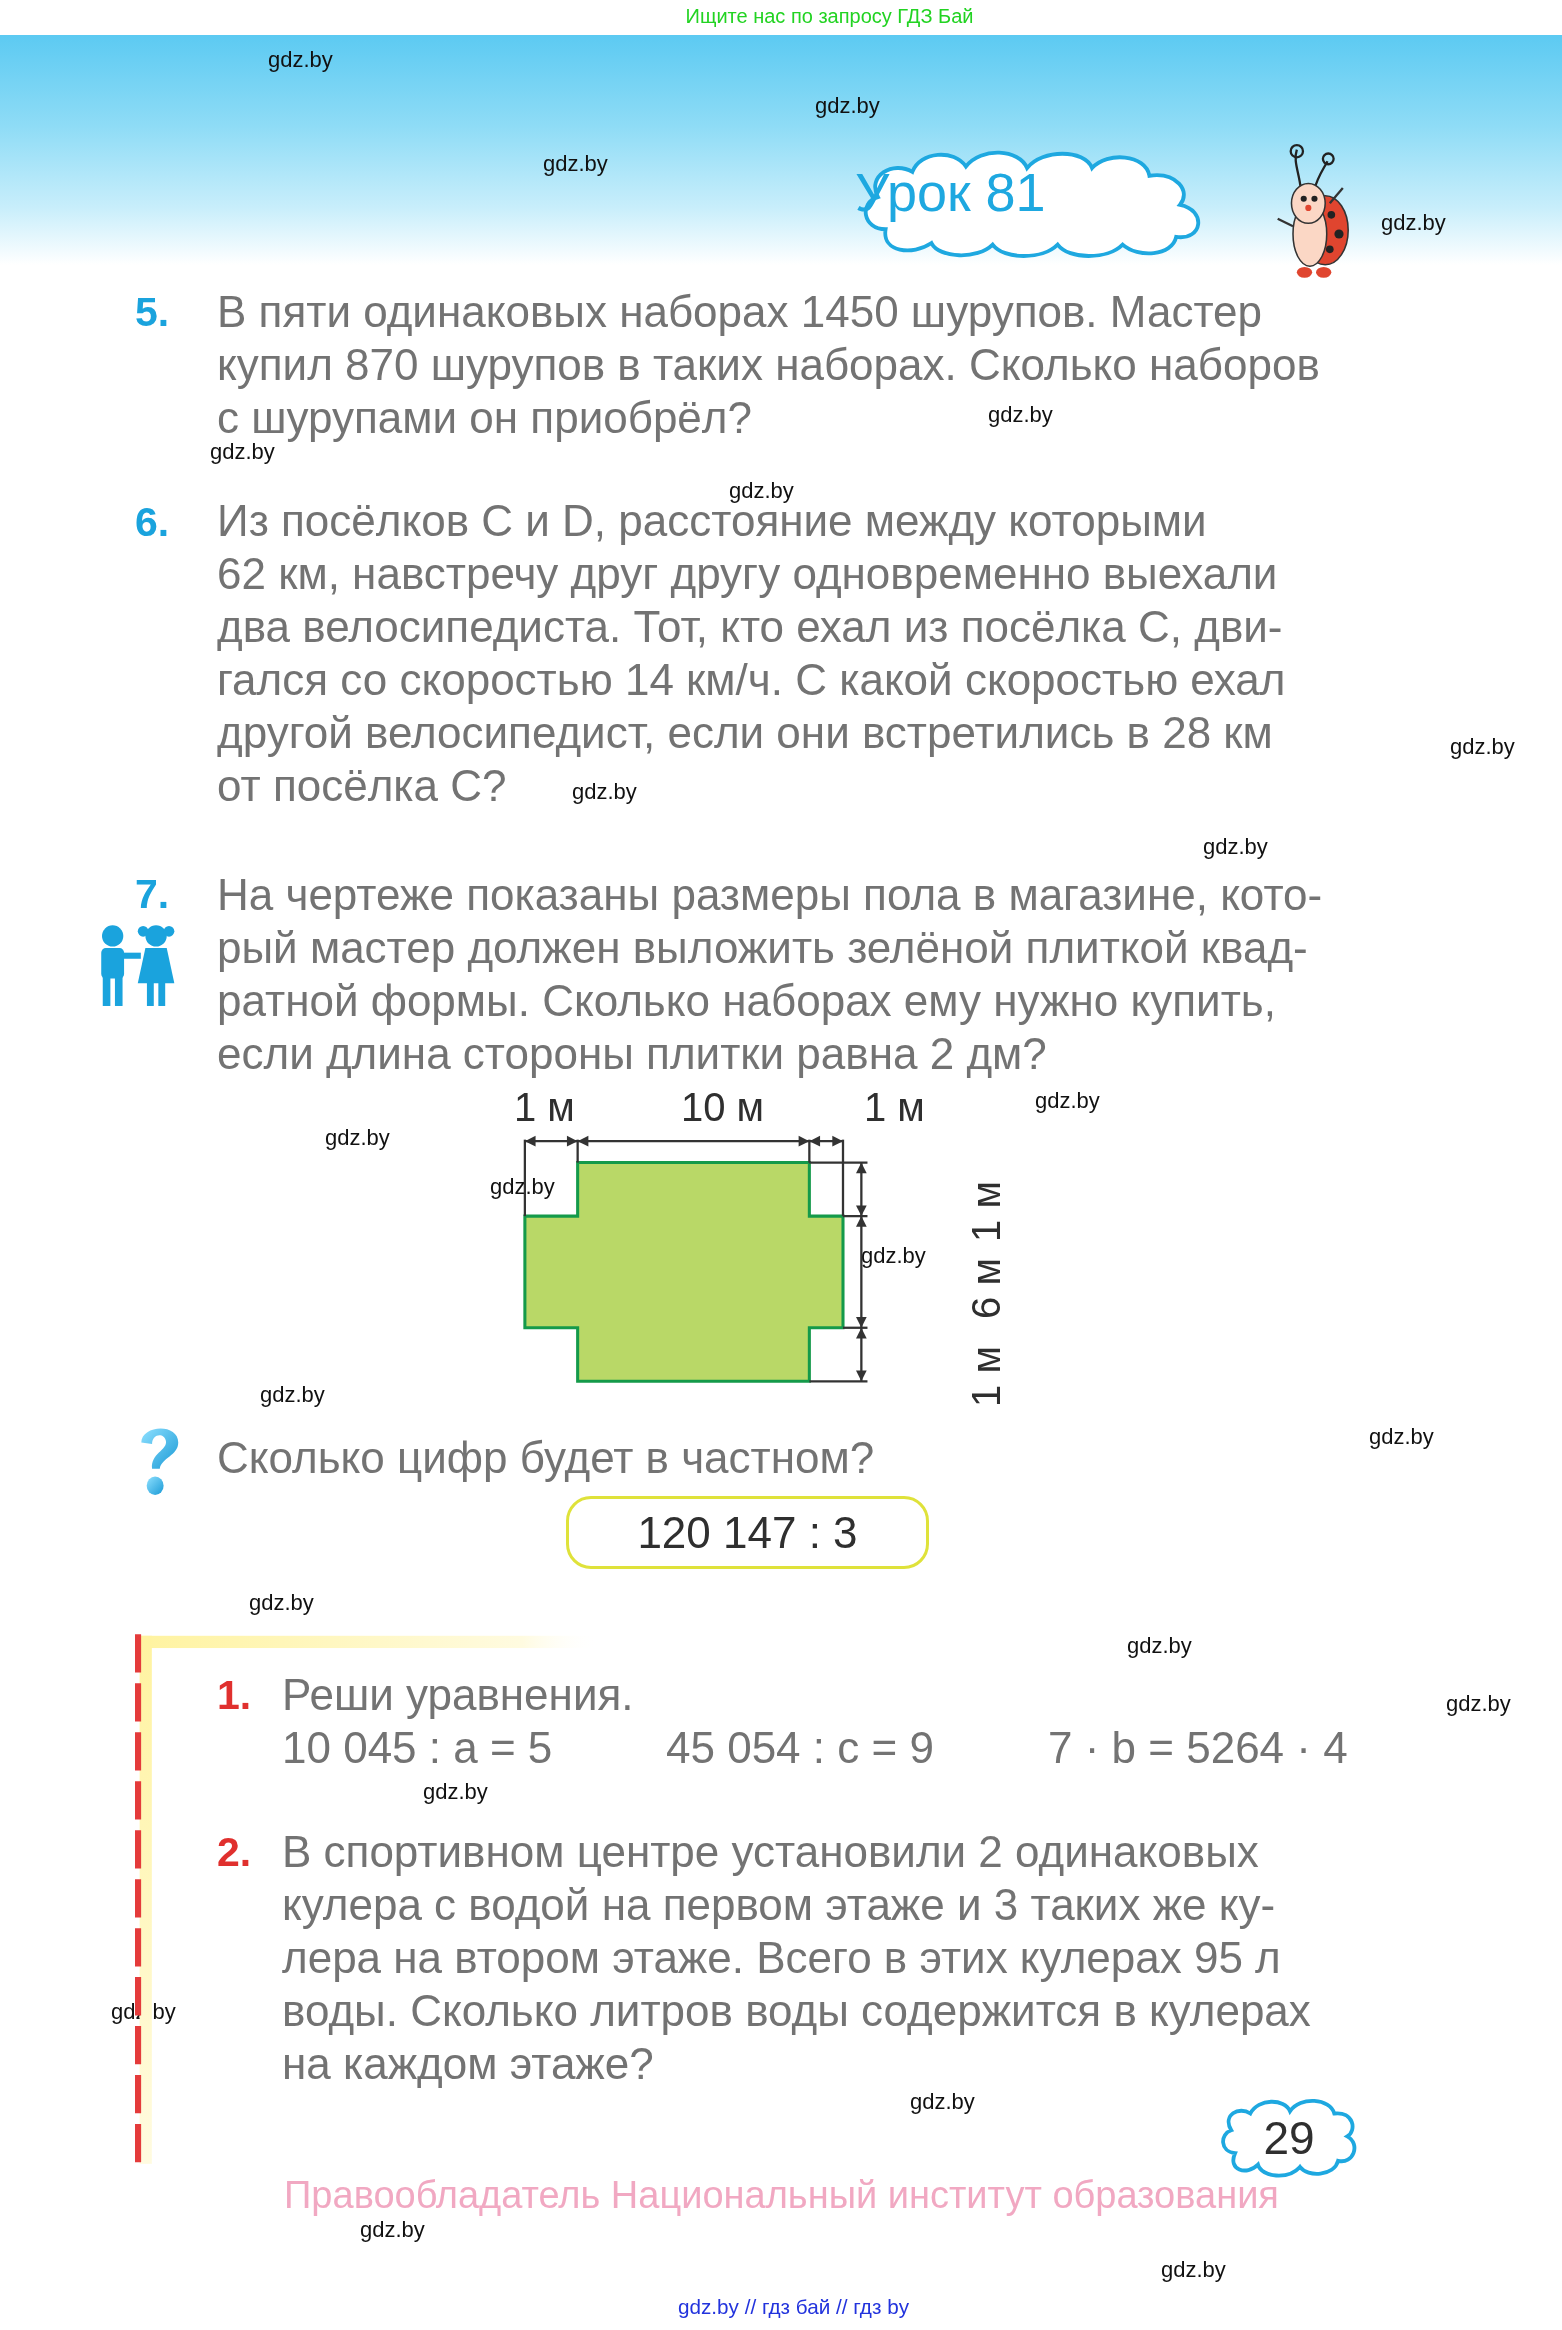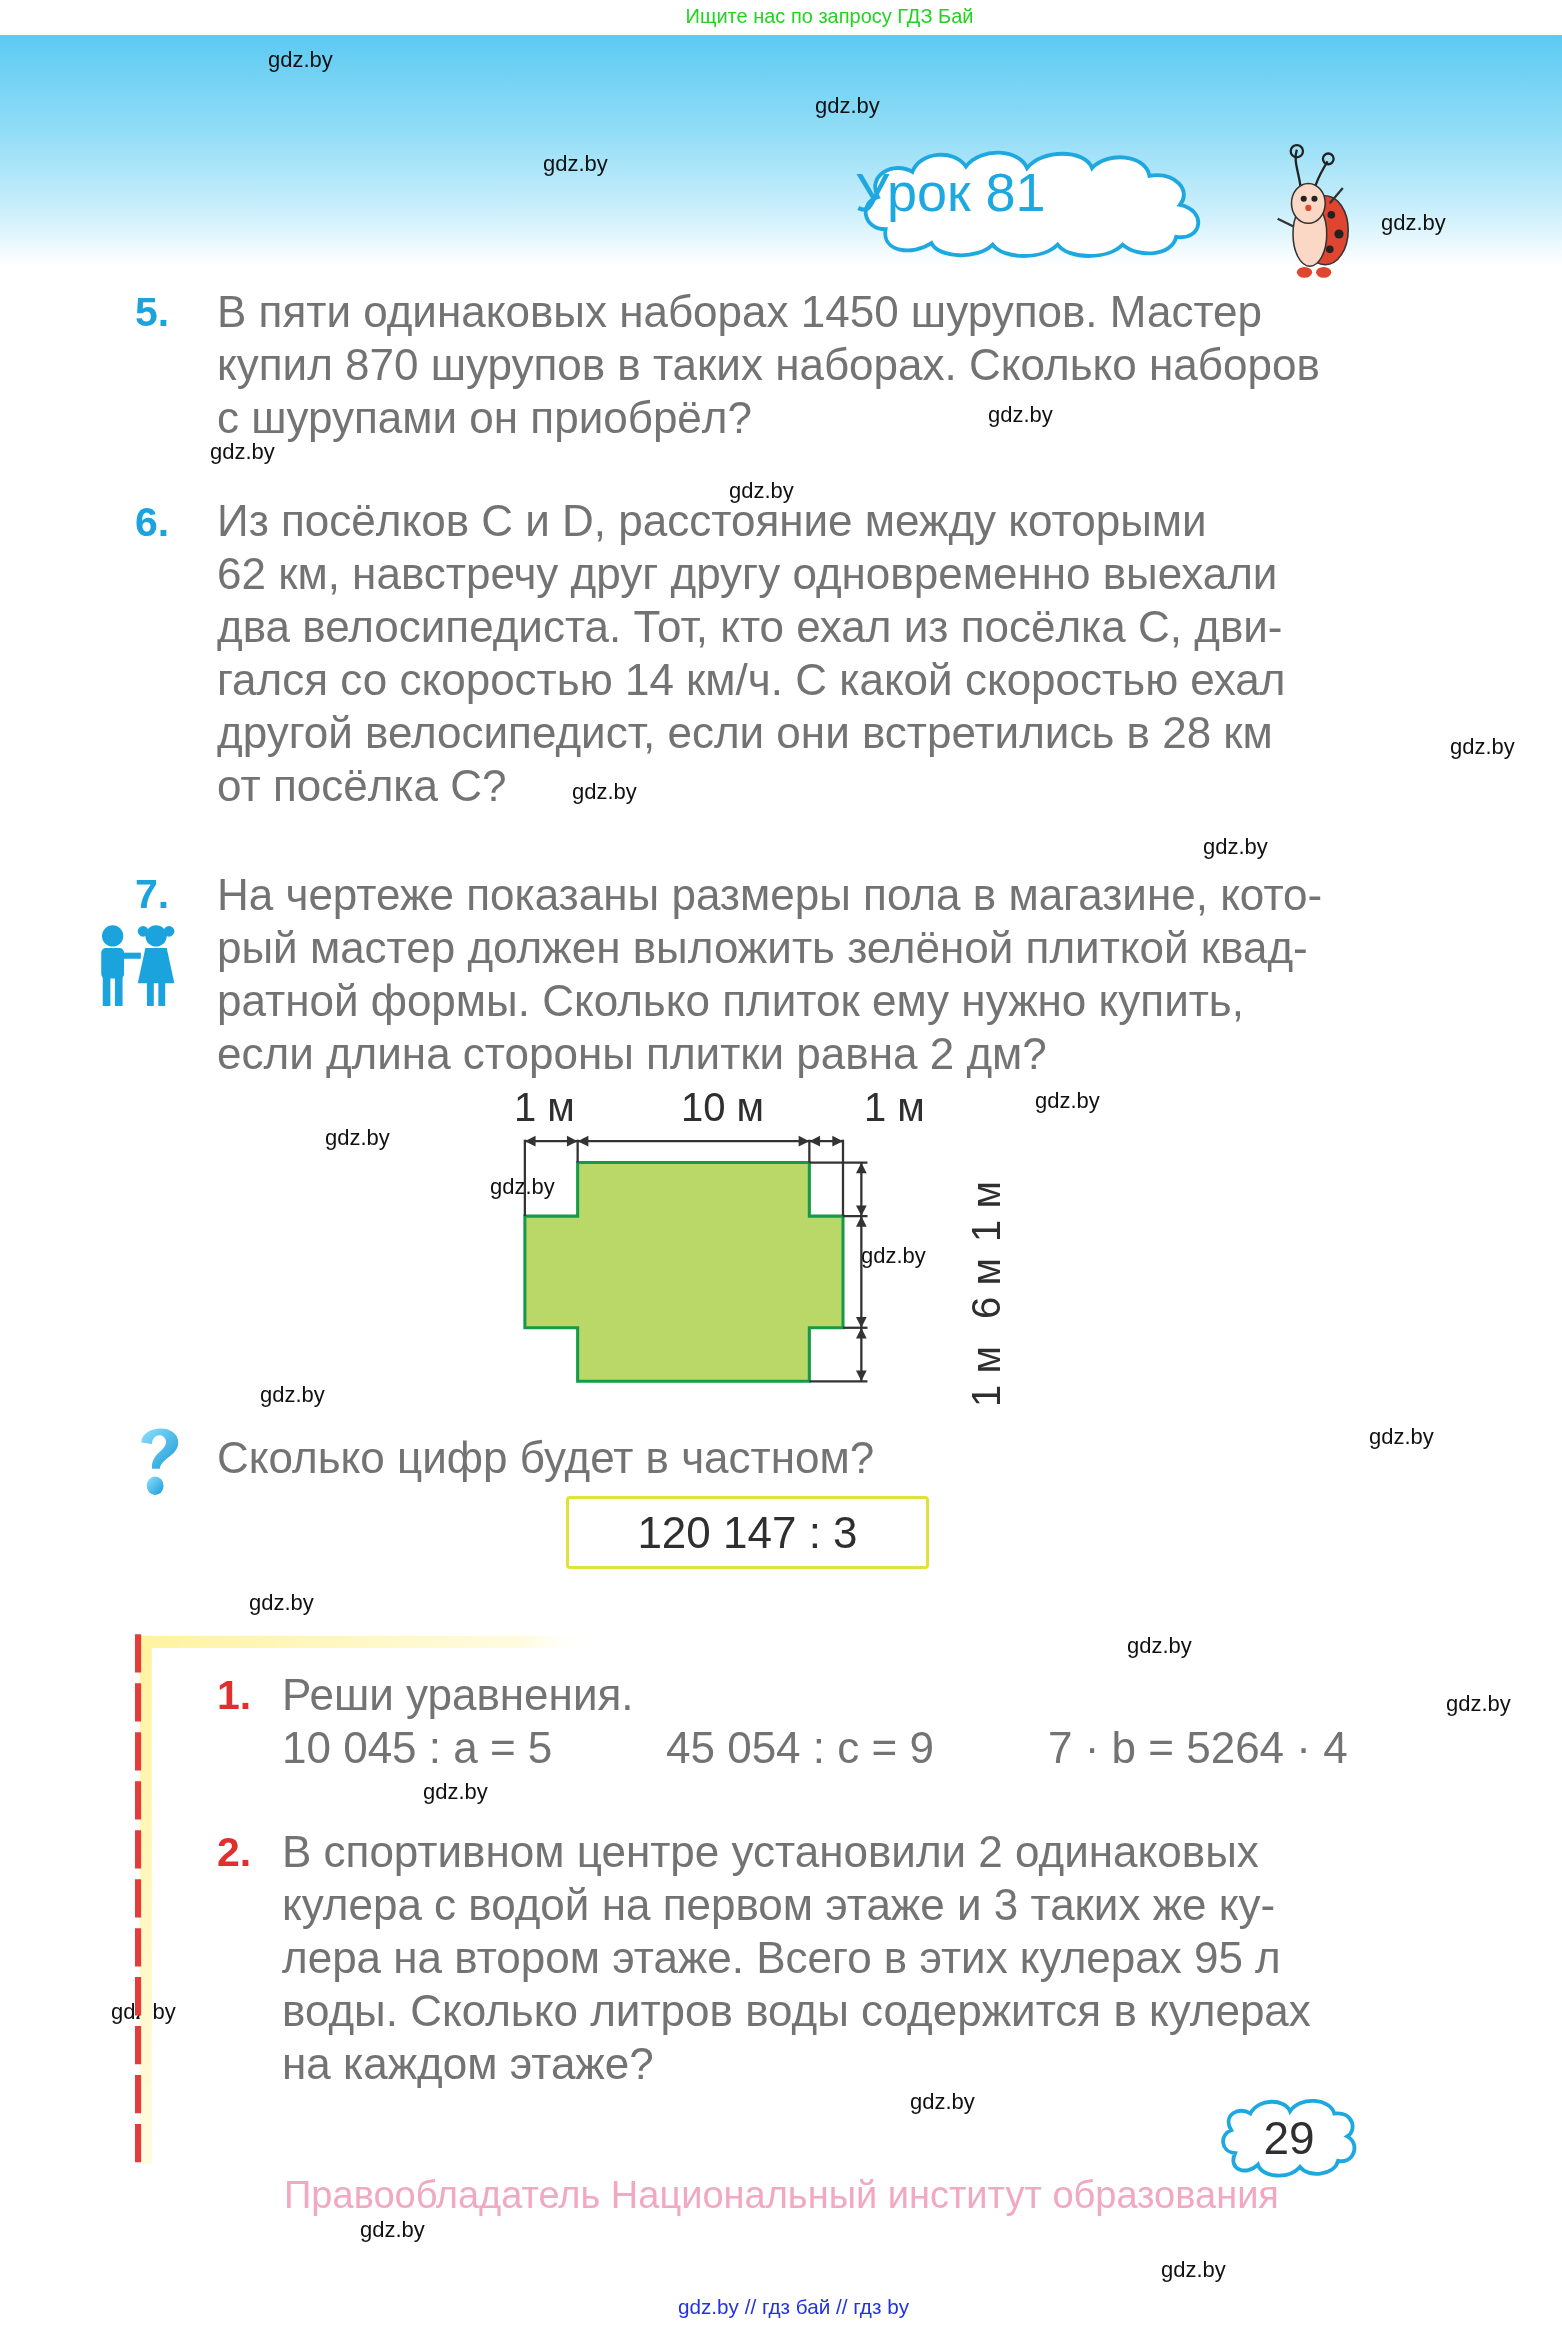--- a/index.html
+++ b/index.html
@@ -13,21 +13,21 @@
   .wm{font-size:22px;color:#111;font-family:"Liberation Sans",sans-serif;}
   .lesson-cloud{left:855px;top:145px;width:364px;height:115px;}
   .lesson-title{left:855px;top:161px;width:364px;text-align:left;font-size:54px;color:#1ea8e0;}
   .task{font-size:44px;line-height:53px;color:#737373;}
   .num{font-weight:bold;font-size:41px;}
   .blue{color:#1aa3dd;}
   .red{color:#e0302e;}
   .tasktext{left:217px;width:1138px;text-align:justify;}
   .numpos{left:135px;}
   .dim{font-size:40px;color:#2f2f2f;}
-  .quiz-box{left:566px;top:1496px;width:357px;height:67px;border:3.8px solid #dfe23a;border-radius:4px;
+  .quiz-box{left:566px;top:1496px;width:357px;height:67px;border:3.8px solid #dfe23a;border-radius:25px;
             text-align:center;font-size:44px;line-height:67px;color:#2f2f2f;}
   .rep-frame{left:135px;top:1628px;width:1301px;height:536px;}
   .copyright{left:0;top:2174px;width:1563px;text-align:center;font-size:38px;color:#f1a8c2;}
   .footer{left:12px;top:2295px;width:1563px;text-align:center;font-size:20.7px;color:#2233dd;}
   .page-num{left:1220px;top:2096px;width:138px;text-align:center;font-size:46px;line-height:84px;color:#2f2f2f;}
 </style>
 </head>
 <body>
 
 <div class="abs topbar">Ищите нас по запросу ГДЗ Бай</div>
@@ -112,21 +112,21 @@
       <circle cx="109" cy="12" r="7"></circle>
     <path d="M78,34 L106,34 L116,80 L68,80 Z"></path>
     <rect x="80" y="78" width="9" height="32"></rect>
       <rect x="95" y="78" width="9" height="32"></rect>
     <rect x="48" y="40" width="24" height="8"></rect>
   </g>
 </svg>
 <div class="abs task tasktext" style="top:868px">
   <div>На чертеже показаны размеры пола в магазине, кото-</div>
   <div>рый мастер должен выложить зелёной плиткой квад-</div>
-  <div>ратной формы. Сколько плиток ему нужно купить,</div>
+  <div>ратной формы. Сколько наборах ему нужно купить,</div>
   <div>если длина стороны плитки равна 2 дм?</div>
 </div>
 
 <svg class="abs" style="left:505px;top:1132px;width:520px;height:260px" viewBox="0 0 680 340">
   <path d="M95,40 L398,40 L398,110 L442,110 L442,256 L398,256 L398,326 L95,326 L95,256 L26,256 L26,110 L95,110 Z" fill="#b9d867" stroke="#149a4a" stroke-width="4"></path>
   <g stroke="#333" stroke-width="3" fill="none">
     <line x1="26" y1="10" x2="26" y2="110"></line>
       <line x1="95" y1="10" x2="95" y2="40"></line>
     <line x1="398" y1="10" x2="398" y2="40"></line>
       <line x1="442" y1="10" x2="442" y2="110"></line>

